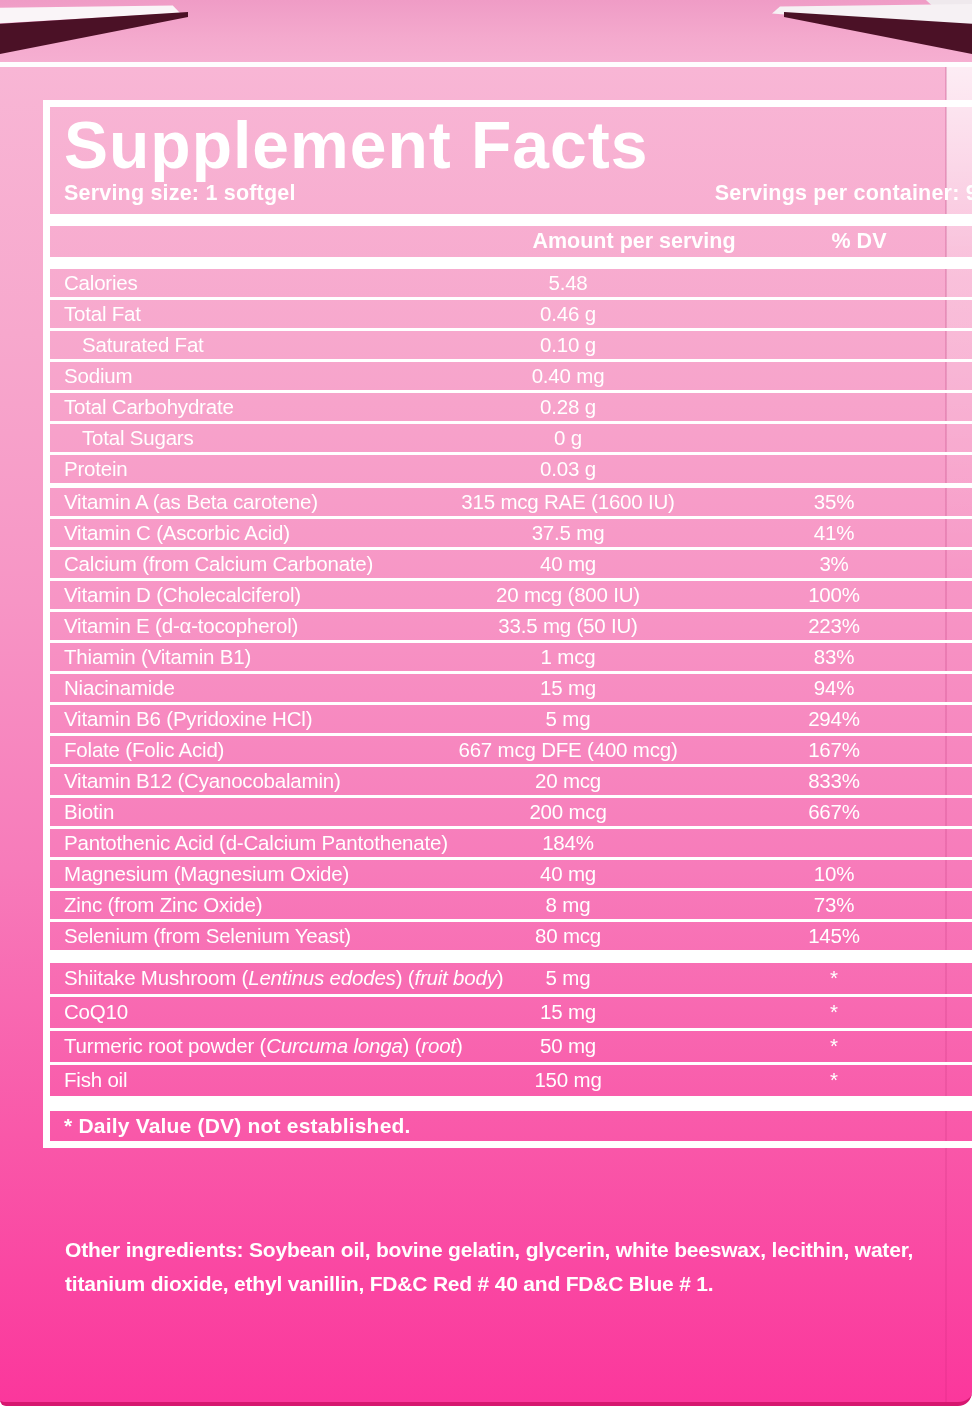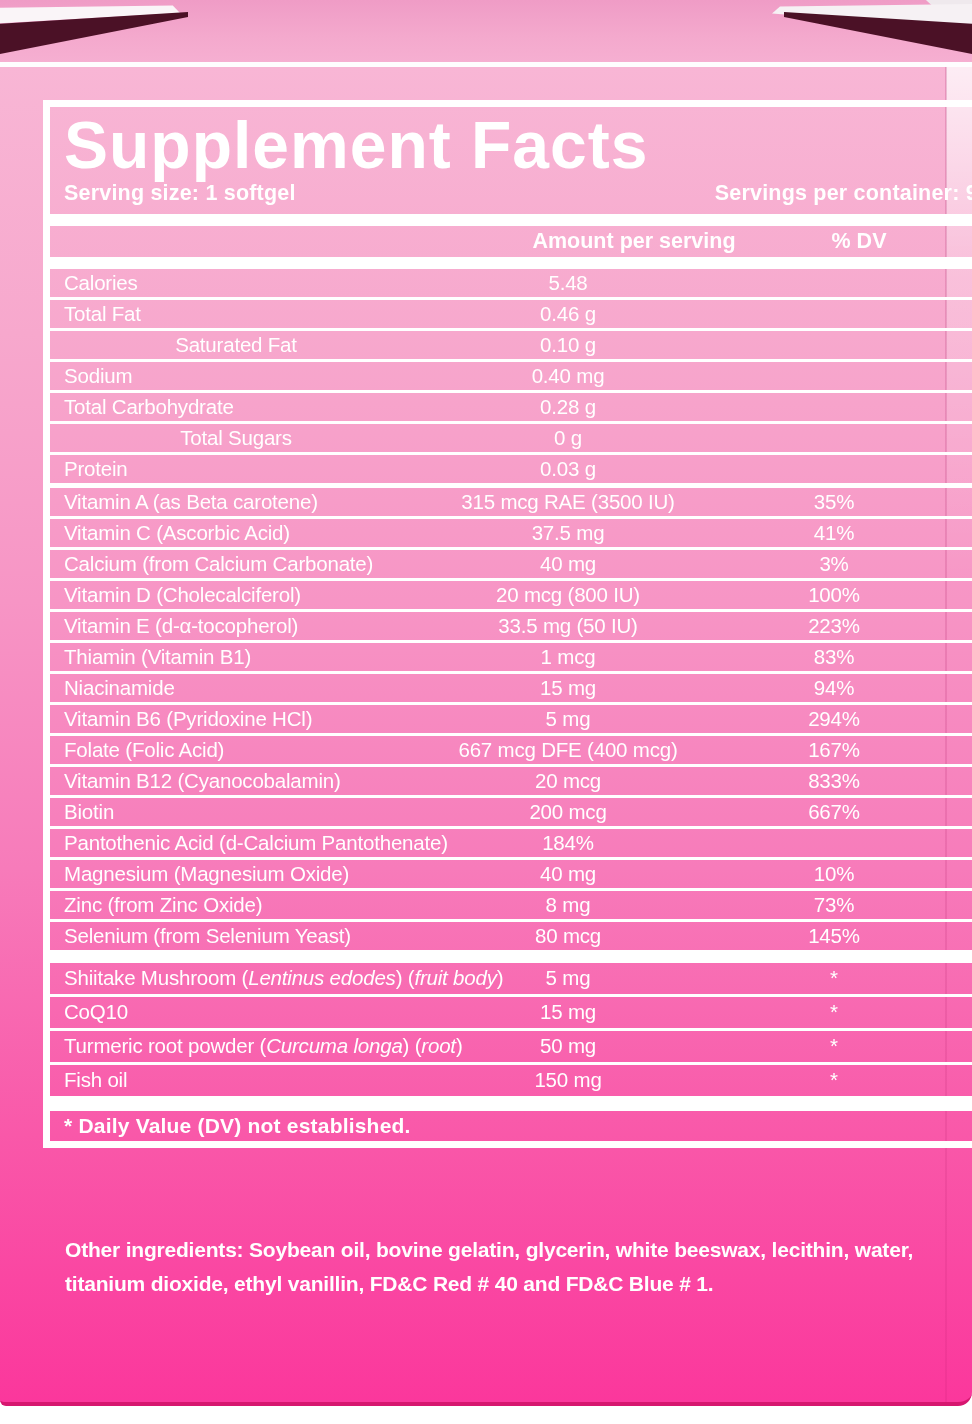--- a/index.html
+++ b/index.html
@@ -88,21 +88,21 @@
   .col-header { height: 31px; font-size: 21.5px; font-weight: bold; }
   .col-header .col-amount { text-align: center; transform: translateX(66px); }
   .col-header .col-dv { text-align: center; transform: translateX(25px); }
 
   .row {
     height: 31px; border-bottom: 3px solid #ffffff;
     font-size: 20.5px; letter-spacing: -0.2px; font-weight: normal;
   }
   .row.tall { height: 34px; }
   .cell-name { padding-left: 14px; white-space: nowrap; }
-  .cell-name.indent { padding-left: 32px; text-align: center; }
+  .cell-name.indent { padding-left: 32px; }
   .cell-amount { text-align: center; white-space: nowrap; }
   .cell-dv { text-align: center; }
   .it { font-style: italic; }
 
   .footnote {
     height: 30px; display: flex; align-items: center;
     padding-left: 14px; font-size: 21px; font-weight: bold; letter-spacing: 0.2px;
   }
 
   
@@ -180,21 +180,21 @@
             <span class="cell-dv"></span>
           </div>
           <div class="row">
             <span class="cell-name">Protein</span>
             <span class="cell-amount">0.03 g</span>
             <span class="cell-dv"></span>
           </div>
           <div class="sep medium"></div>
           <div class="row">
             <span class="cell-name">Vitamin A (as Beta carotene)</span>
-            <span class="cell-amount">315 mcg RAE (3500 IU)</span>
+            <span class="cell-amount">315 mcg RAE (1600 IU)</span>
             <span class="cell-dv">35%</span>
           </div>
           <div class="row">
             <span class="cell-name">Vitamin C (Ascorbic Acid)</span>
             <span class="cell-amount">37.5 mg</span>
             <span class="cell-dv">41%</span>
           </div>
           <div class="row">
             <span class="cell-name">Calcium (from Calcium Carbonate)</span>
             <span class="cell-amount">40 mg</span>

